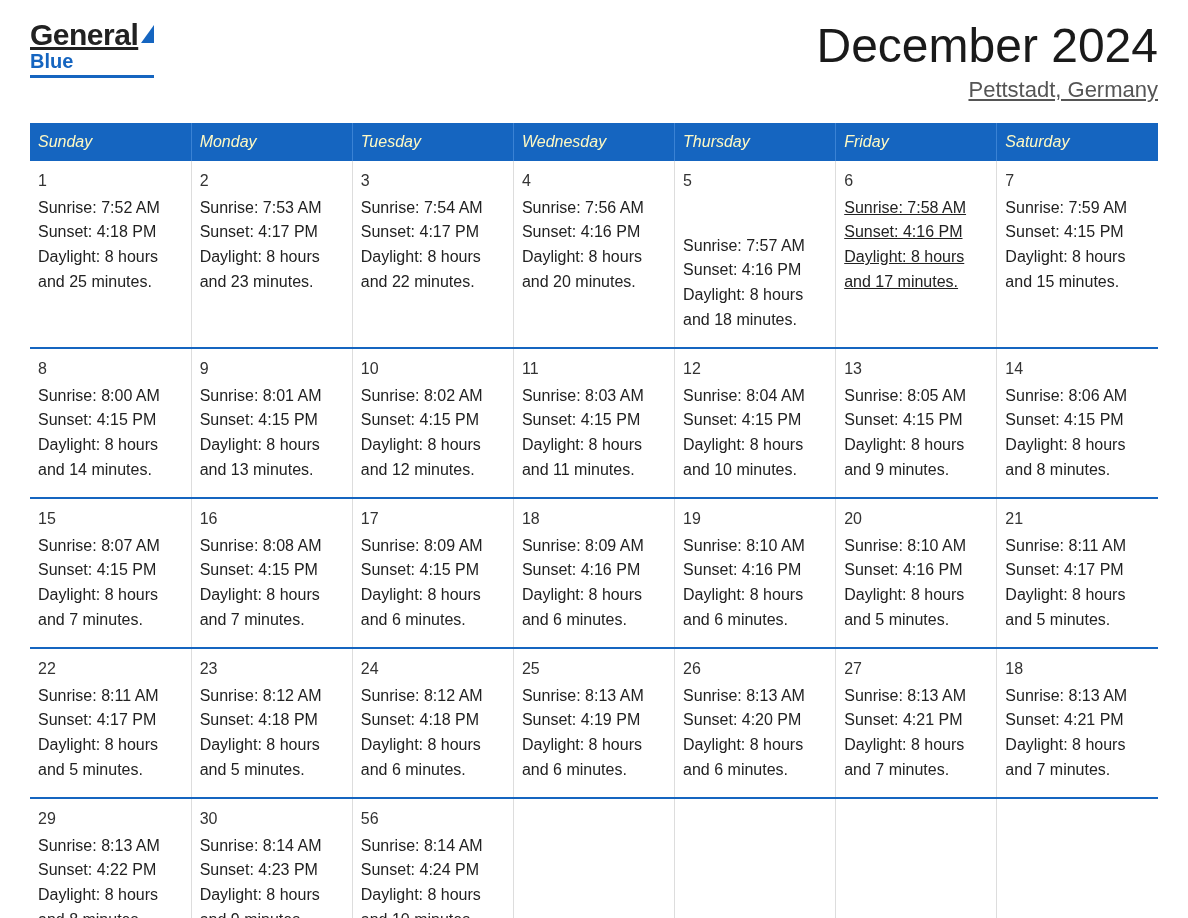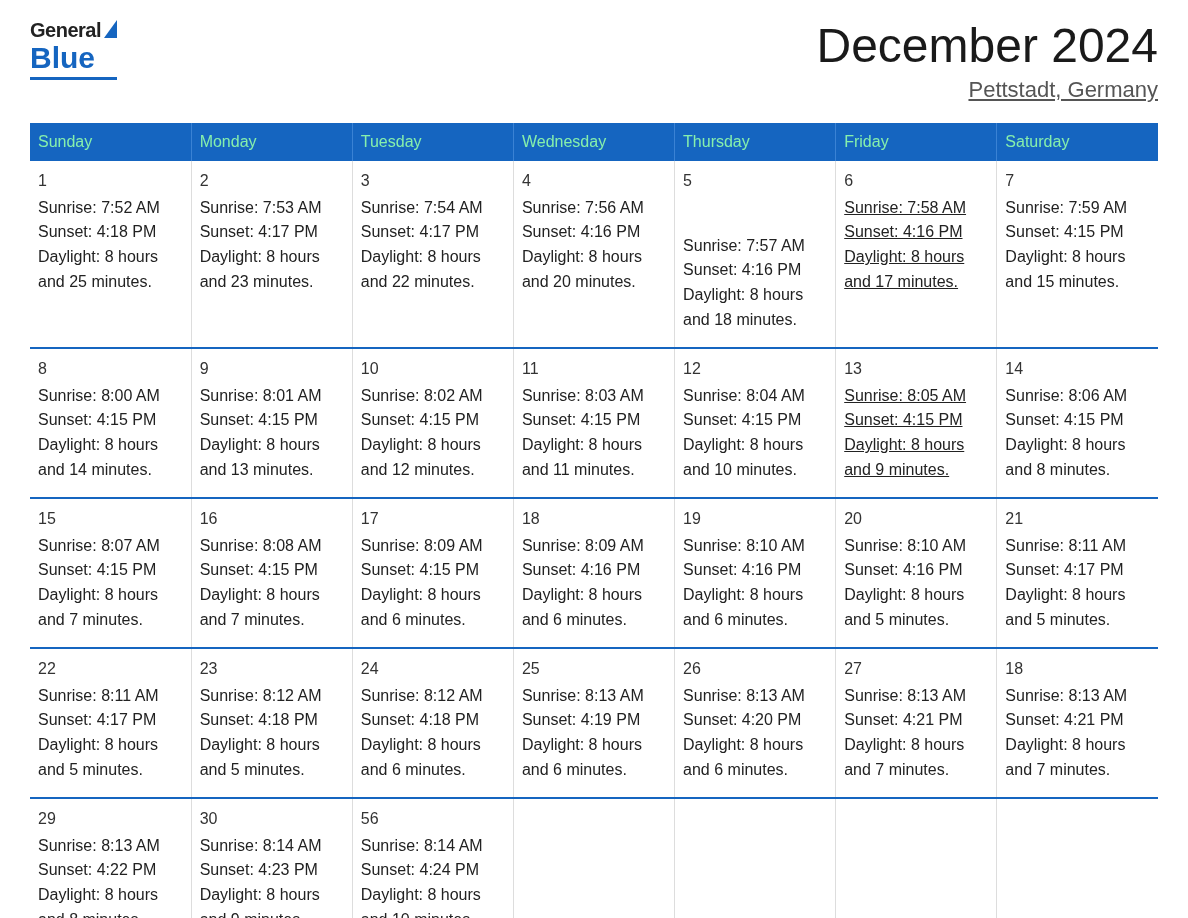--- a/index.html
+++ b/index.html
@@ -32,21 +32,22 @@
       margin-top: 4px;
       text-decoration: underline;
     }
     table {
       width: 100%;
       border-collapse: collapse;
       table-layout: fixed;
     }
     thead tr {
       background: #1565c0;
-      color: #86efac;
+      color: #fef9c3;
+      font-style: italic;
     }
     thead th {
       padding: 10px 8px;
       text-align: left;
       font-size: 16px;
       font-weight: normal;
       border-right: 1px solid #3a82d4;
     }
     thead th:last-child { border-right: none; }
     tbody tr {
@@ -72,32 +73,33 @@
     .day-info {
       font-size: 16px;
       color: #222;
       line-height: 1.55;
     }
     .logo-wrapper {
       display: flex;
       flex-direction: column;
     }
     .logo-row1 {
-      font-size: 20px;
+      font-size: 30px;
       font-weight: bold;
       color: #222;
       letter-spacing: -0.5px;
       line-height: 1;
+      text-decoration: underline;
     }
     .logo-row2 {
       display: flex;
       align-items: center;
     }
     .logo-blue-text {
-      font-size: 30px;
+      font-size: 20px;
       font-weight: bold;
       color: #1565c0;
     }
     .logo-blue-underline {
       height: 3px;
       background: #1565c0;
       margin-top: 2px;
       width: 100%;
     }
     
@@ -218,21 +220,21 @@
         </td>
         <td>
           <span class="day-num">12</span>
           <div class="day-info" style="white-space: pre-line;">Sunrise: 8:04 AM
 Sunset: 4:15 PM
 Daylight: 8 hours
 and 10 minutes.</div>
         </td>
         <td>
           <span class="day-num">13</span>
-          <div class="day-info" style="white-space: pre-line; text-decoration: underline;">Sunrise: 8:05 AM
+          <div class="day-info" style="white-space: pre-line;">Sunrise: 8:05 AM
 Sunset: 4:15 PM
 Daylight: 8 hours
 and 9 minutes.</div>
         </td>
         <td>
           <span class="day-num">14</span>
           <div class="day-info" style="white-space: pre-line;">Sunrise: 8:06 AM
 Sunset: 4:15 PM
 Daylight: 8 hours
 and 8 minutes.</div>

